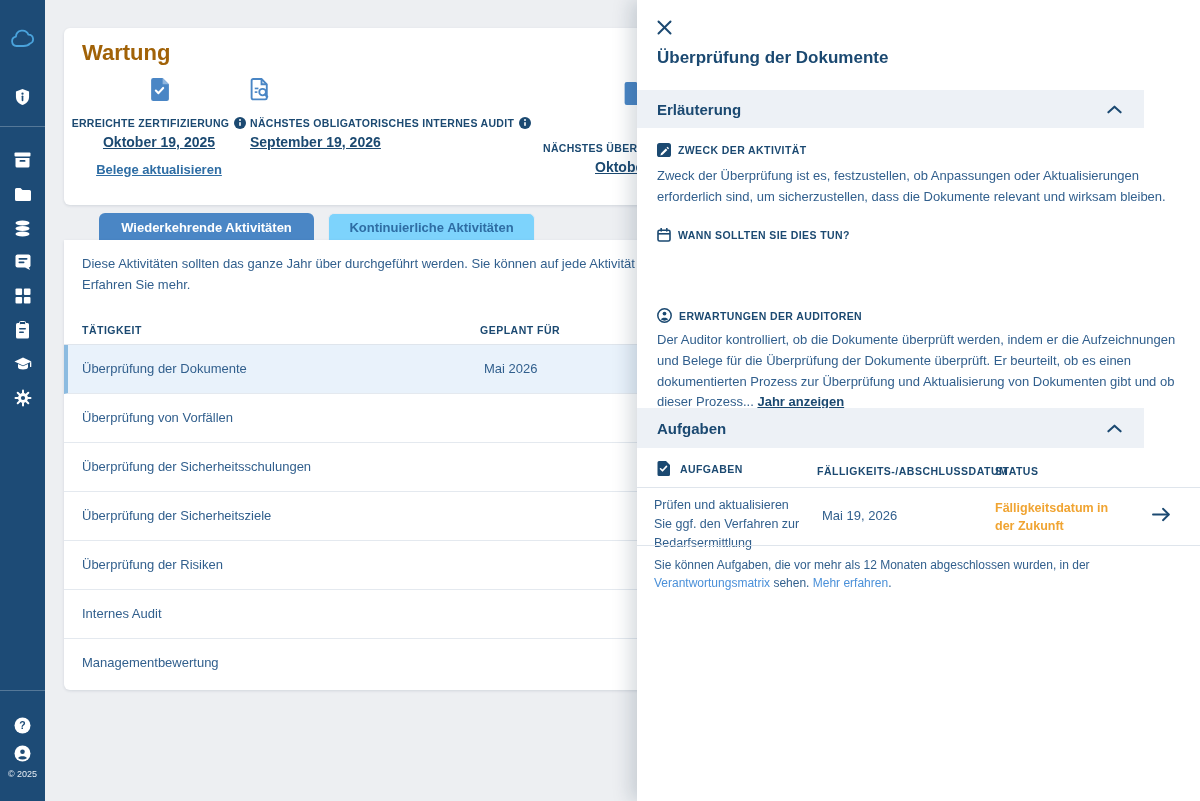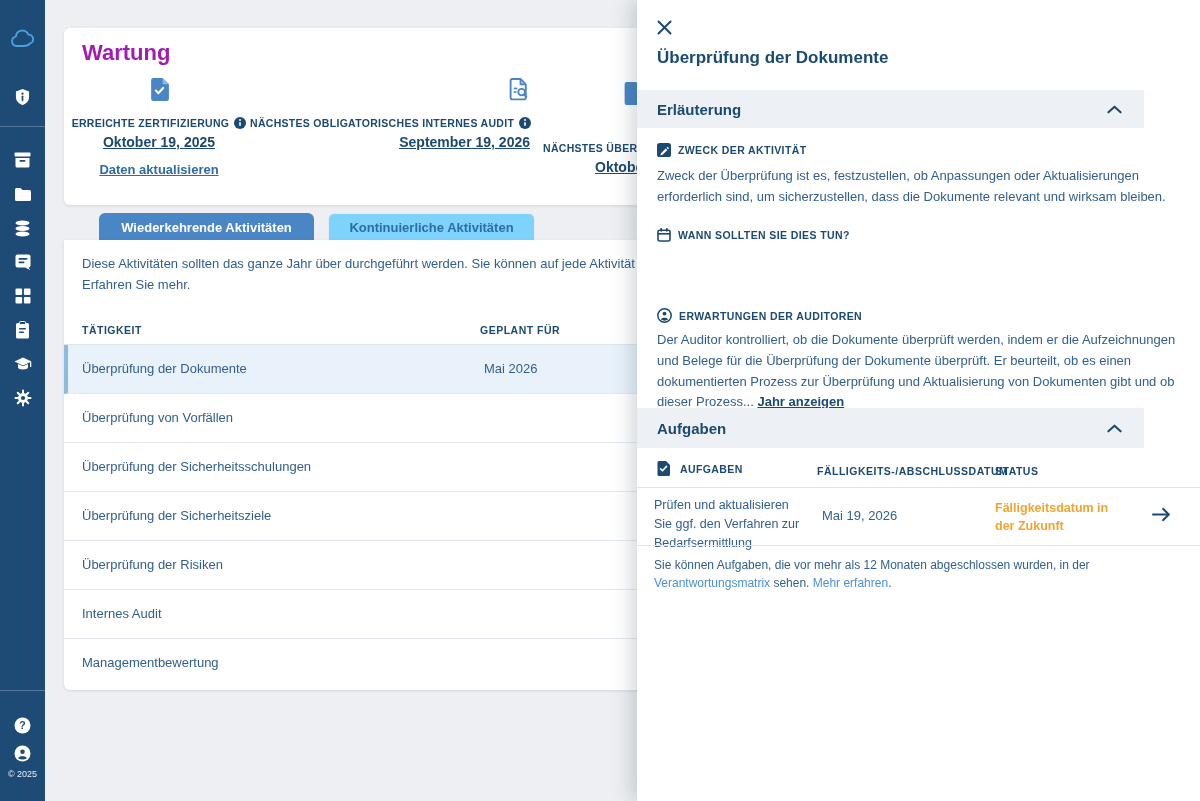--- a/index.html
+++ b/index.html
@@ -11,21 +11,21 @@
   .abs { position:absolute; }
 
   
   .sidebar { left:0; top:0; width:45px; height:801px; background:#1d4b76; z-index:5; }
   .side-item { width:45px; height:30px; display:flex; align-items:center; justify-content:center; cursor:pointer; }
   .side-div { width:45px; height:1px; background:rgba(255,255,255,0.25); }
   .copyright { color:#e8eef5; font-size:9px; text-align:center; width:45px; }
 
   
   .card { background:#fff; border-radius:6px; box-shadow:0 1px 3px rgba(23,43,77,0.12); }
-  .h1 { font-size:22px; font-weight:700; color:#a21caf; }
+  .h1 { font-size:22px; font-weight:700; color:#a16207; }
 
   .stat-label { font-size:10.5px; font-weight:700; color:#1b4971; letter-spacing:.3px; white-space:nowrap; display:inline-flex; align-items:center; gap:5px; }
   .stat-date { font-size:14px; font-weight:700; color:#1b4971; text-decoration:underline; white-space:nowrap; cursor:pointer; }
   .stat-action { font-size:13px; font-weight:700; color:#2e6da4; text-decoration:underline; white-space:nowrap; cursor:pointer; }
 
   .tab { height:28px; border-radius:6px 6px 0 0; display:flex; align-items:center; justify-content:center; font-size:13px; font-weight:700; cursor:pointer;margin-left:35px; }
   .tab-active { background:#4a86c5; color:#fff; }
   .tab-inactive { background:#7dd3fc; color:#2e6da4; border:1px solid #e7ebf0; border-bottom:none; }
 
   .body-txt { font-size:13px; color:#315f8d; line-height:1.6; }
@@ -64,24 +64,24 @@
       <span class="stat-label">
         <span>ERREICHTE ZERTIFIZIERUNG</span>
         <svg width="12" height="12" viewBox="0 0 12 12">
             <circle cx="6" cy="6" r="6" fill="#1b4971"></circle>
             <rect x="5.2" y="5" width="1.6" height="4" rx="0.8" fill="#fff"></rect>
             <circle cx="6" cy="3" r="1" fill="#fff"></circle>
           </svg>
       </span>
     </div>
     <div class="stat-date" style="margin-top:3px;">Oktober 19, 2025</div>
-    <div class="stat-action" style="margin-top:12px;">Daten aktualisieren</div>
-  </div>
-
-  <div class="abs" style="left:186px; top:50px; width:280px; text-align:right;text-decoration:underline;">
+    <div class="stat-action" style="margin-top:12px;">Belege aktualisieren</div>
+  </div>
+
+  <div class="abs" style="left:186px; top:50px; width:280px; text-align:left;text-decoration:underline;">
     <svg width="21" height="23" viewBox="0 0 20 22" style="margin-bottom:8px;">
       <path d="M3 1 h8 l5 5 v13 a1.5 1.5 0 0 1 -1.5 1.5 H3 a1.5 1.5 0 0 1 -1.5 -1.5 V2.5 A1.5 1.5 0 0 1 3 1 z" fill="none" stroke="#4a86c5" stroke-width="1.8"></path>
       <path d="M11 1 v5 h5" fill="none" stroke="#4a86c5" stroke-width="1.8"></path>
       <line x1="4.5" y1="10" x2="8" y2="10" stroke="#4a86c5" stroke-width="1.6"></line>
       <line x1="4.5" y1="13.5" x2="7" y2="13.5" stroke="#4a86c5" stroke-width="1.6"></line>
       <circle cx="12" cy="13.5" r="3.2" fill="#fff" stroke="#4a86c5" stroke-width="1.7"></circle>
       <line x1="14.3" y1="15.8" x2="16.5" y2="18" stroke="#4a86c5" stroke-width="1.9" stroke-linecap="round"></line>
     </svg>
     <div>
       <span class="stat-label">

